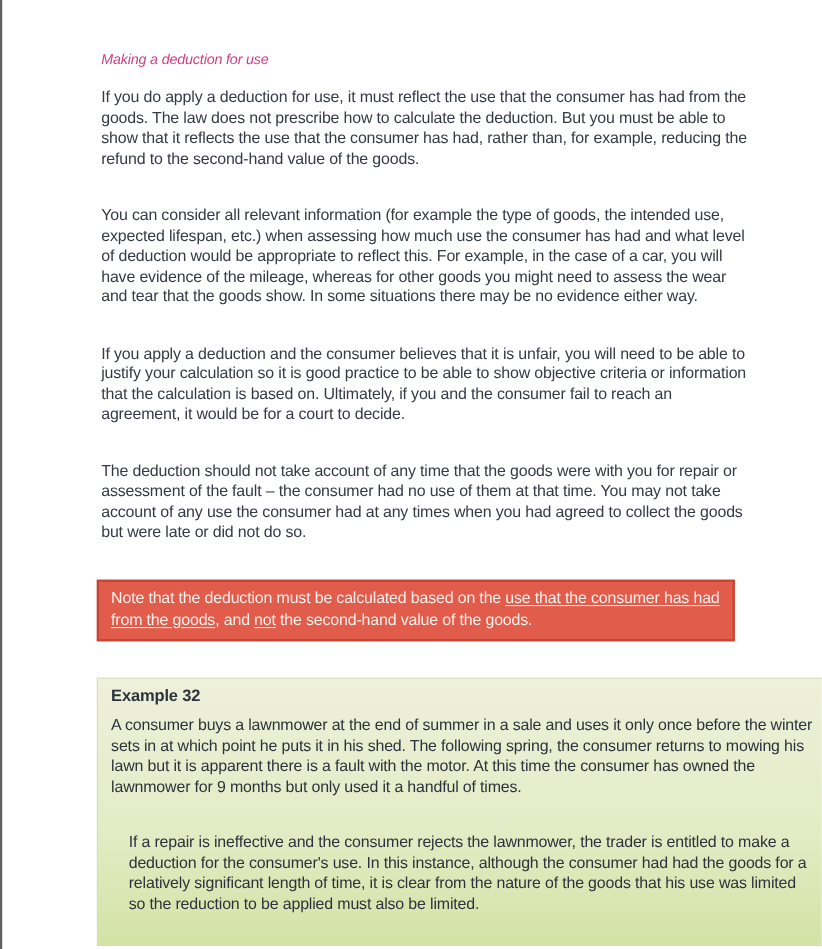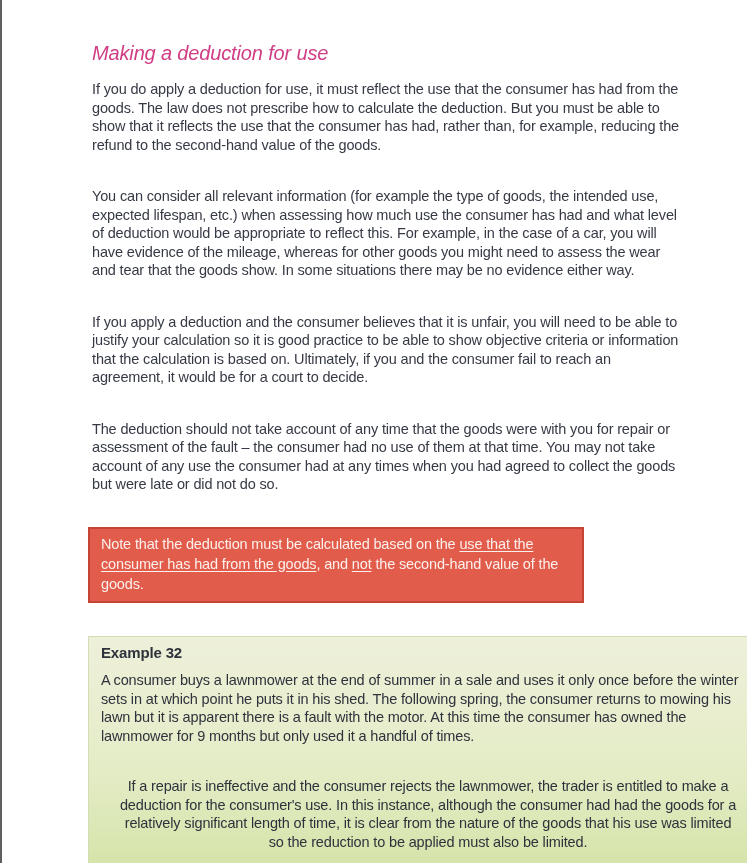--- a/index.html
+++ b/index.html
@@ -28,32 +28,32 @@
     position: absolute;
     left: 92px;
     top: 44px;
     width: 606px;
     font-size: 14.5px;
     line-height: 18.5px;
     letter-spacing: -0.15px;
   }
   .section-heading {
     font-style: italic;
-    font-size: 20px;
+    font-size: 13px;
     line-height: 19px;
     color: var(--accent-pink, #d03d85);
     margin: 0 0 17px 0;
     font-weight: 500;
   }
   .body-para {
     margin: 0 16px 33px 0;
   }
   .note-box {
     box-sizing: border-box;
-    width: 496px;
+    width: 580px;
     margin: 3px 0 33px -4px;
     background: var(--note-bg, #e25c4c);
     border: 2px solid var(--note-border, #c64434);
     color: var(--note-text, #fcf0ec);
     padding: 5px 11px 7px 11px;
     line-height: 20px;
   }
   .note-box .u {
     text-decoration: underline;
     text-underline-offset: 2px;
@@ -73,21 +73,20 @@
   .example-title {
     font-weight: bold;
     font-size: 15px;
     margin: 0 0 9px 0;
   }
   .example-para-1 {
     margin: 0 0 32px 0;
   }
   .example-para-2 {
     margin: 16px;
-    text-align: center;
   }
 </style>
 </head>
 <body style="--accent-pink: #d03d85; --body-text: #363a45; --note-bg: #e25c4c; --note-border: #c64434; --note-text: #fcf0ec; --ex-bg-top: #eef0da; --ex-bg-bottom: #d3e3a6;">
 
 <div class="scan-edge"></div>
 
 <div class="page-content">
 
   <h2 class="section-heading">Making a deduction for use</h2>

